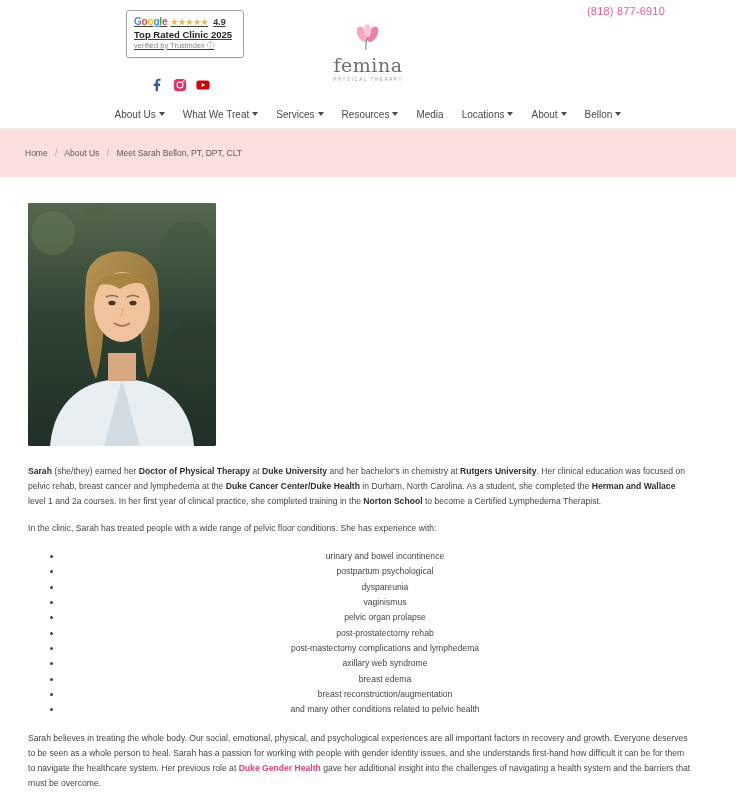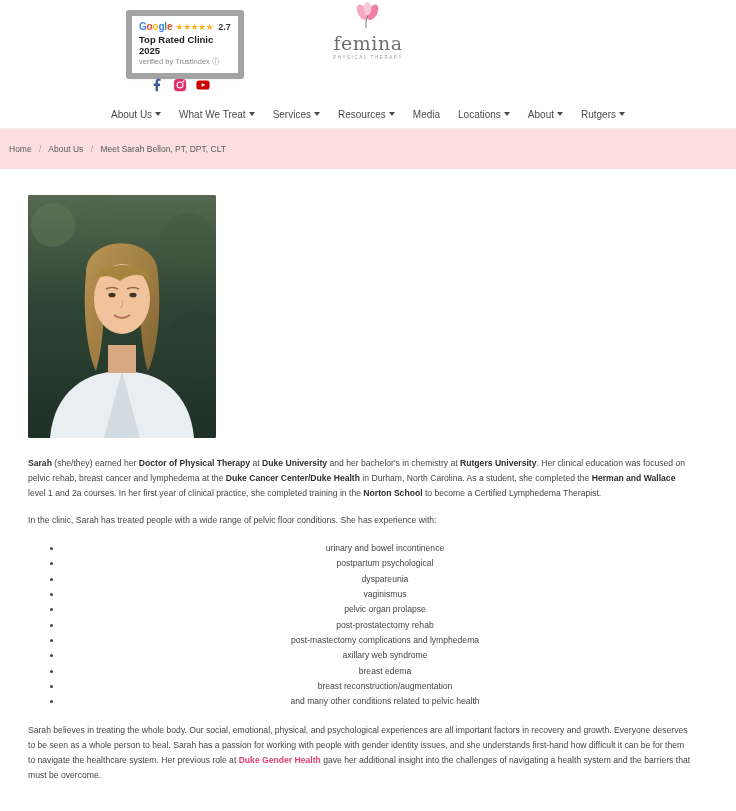--- a/index.html
+++ b/index.html
@@ -15,44 +15,45 @@
   
   .header {
     position: relative;
     height: 100px;
     background: #ffffff;
   }
   .trustindex {
     position: absolute;
     left: 126px; top: 10px;
     width: 118px;
-    border: 6px solid #a3a3a3;
+    border: 1px solid #a3a3a3;
     border-radius: 3px;
     background: #fff;
     padding: 5px 7px 6px 7px;
     box-shadow: 0 1px 2px rgba(0,0,0,.06);
+    text-decoration: underline;
   }
   .ti-row1 { display: flex; align-items: center; gap: 3px; }
   .ti-google {
     font-size: 10px; font-weight: bold; letter-spacing: -.2px;
   }
   .ti-google .g1 { color: #4285F4; }
   .ti-google .g2 { color: #EA4335; }
   .ti-google .g3 { color: #FBBC05; }
   .ti-google .g4 { color: #4285F4; }
   .ti-google .g5 { color: #34A853; }
   .ti-google .g6 { color: #EA4335; }
   .ti-stars { color: #f9b521; font-size: 9px; letter-spacing: -.5px; }
   .ti-score { font-size: 9px; color: #333; font-weight: bold; margin-left: 2px;}
   .ti-title { font-size: 9.5px; font-weight: bold; color: #222; margin-top: 2px; }
   .ti-verified { font-size: 7.5px; color: #888; margin-top: 1px; }
 
   .logo {
     position: absolute;
-    left: 0; right: 0; top: 2px;
+    left: 0; right: 0; top: 24px;
     text-align: center;
     pointer-events: none;
   }
   .logo-inner { display: inline-block; text-align: center; }
   .logo-mark { height: 28px; }
   .logo-name {
     font-family: "DejaVu Serif", serif;
     font-size: 19px;
     color: #6f6f6f;
     letter-spacing: .5px;
@@ -125,24 +126,24 @@
     border-right: 3px solid transparent;
     border-top: 4px solid #4a4a4a;
     vertical-align: middle;
     position: relative;
     top: -1px;
   }
 
   
   .crumb-band {
     background: #fbdede;
-    height: 40px;
+    height: 48px;
     display: flex;
     align-items: center;
-    padding-left: 9px;
+    padding-left: 25px;
   }
   .crumbs { font-size: 8.5px; color: #5b5b5b; }
   .crumbs a { color: #5b5b5b; text-decoration: none; }
   .crumb-sep { margin: 0 5px; color: #9d9d9d; }
   .crumb-current { color: #5b5b5b; }
 
   
   .content { padding: 26px 28px 20px 28px; }
   .portrait {
     width: 188px;
@@ -178,40 +179,41 @@
 </style>
 </head>
 <body>
 
 <div class="header">
 
   <div class="trustindex">
     <div class="ti-row1">
       <span class="ti-google"><span class="g1">G</span><span class="g2">o</span><span class="g3">o</span><span class="g4">g</span><span class="g5">l</span><span class="g6">e</span></span>
       <span class="ti-stars">★★★★★</span>
-      <span class="ti-score">2.7</span>
+      <span class="ti-score">4.9</span>
     </div>
     <div class="ti-title">Top Rated Clinic 2025</div>
     <div class="ti-verified">verified by Trustindex ⓘ</div>
   </div>
 
   <div class="logo">
     <div class="logo-inner">
       <svg class="logo-mark" width="44" height="30" viewBox="0 0 44 30">
         <ellipse cx="16" cy="11" rx="5" ry="9" transform="rotate(-28 16 11)" fill="#f5a8c0"></ellipse>
         <ellipse cx="27" cy="11" rx="5" ry="9" transform="rotate(28 27 11)" fill="#ef7fa8"></ellipse>
         <ellipse cx="21.5" cy="7" rx="4" ry="7" fill="#f9c6d6"></ellipse>
         <path d="M21.5 15 C20 19 19 23 20 28" stroke="#7e7e7e" stroke-width="1.1" fill="none"></path>
       </svg>
       <div class="logo-name">femina</div>
       <div class="logo-sub">PHYSICAL THERAPY</div>
     </div>
   </div>
 
   <div class="hdr-right">
+    <a class="phone" href="#">(818) 877-6910</a>
   </div>
 
   <div class="socials">
     <a href="#">
       <svg class="soc" viewBox="0 0 16 16">
           <path d="M10.5 3.2h1.6V.9C11.8.85 10.9.8 9.9.8 7.8.8 6.4 2.1 6.4 4.4v2H4.2v2.6h2.2V15h2.7V9h2.2l.34-2.6H9.1V4.7c0-.75.2-1.5 1.4-1.5z" fill="#3b5998"></path>
         </svg>
     </a>
     <a href="#">
       <svg class="soc" viewBox="0 0 16 16">
@@ -230,21 +232,21 @@
 </div>
 
 <div class="nav">
   <span class="nav-item"><span>About Us</span><i class="caret"></i></span>
   <span class="nav-item"><span>What We Treat</span><i class="caret"></i></span>
   <span class="nav-item"><span>Services</span><i class="caret"></i></span>
   <span class="nav-item"><span>Resources</span><i class="caret"></i></span>
   <span class="nav-item"><span>Media</span></span>
   <span class="nav-item"><span>Locations</span><i class="caret"></i></span>
   <span class="nav-item"><span>About</span><i class="caret"></i></span>
-  <span class="nav-item"><span>Rutgers</span><i class="caret"></i></span>
+  <span class="nav-item"><span>Bellon</span><i class="caret"></i></span>
 </div>
 
 <div class="crumb-band">
   <div class="crumbs">
     <a href="#">Home</a>
     <span class="crumb-sep">/</span>
     <a href="#">About Us</a>
     <span class="crumb-sep">/</span>
     <span class="crumb-current">Meet Sarah Bellon, PT, DPT, CLT</span>
   </div>

